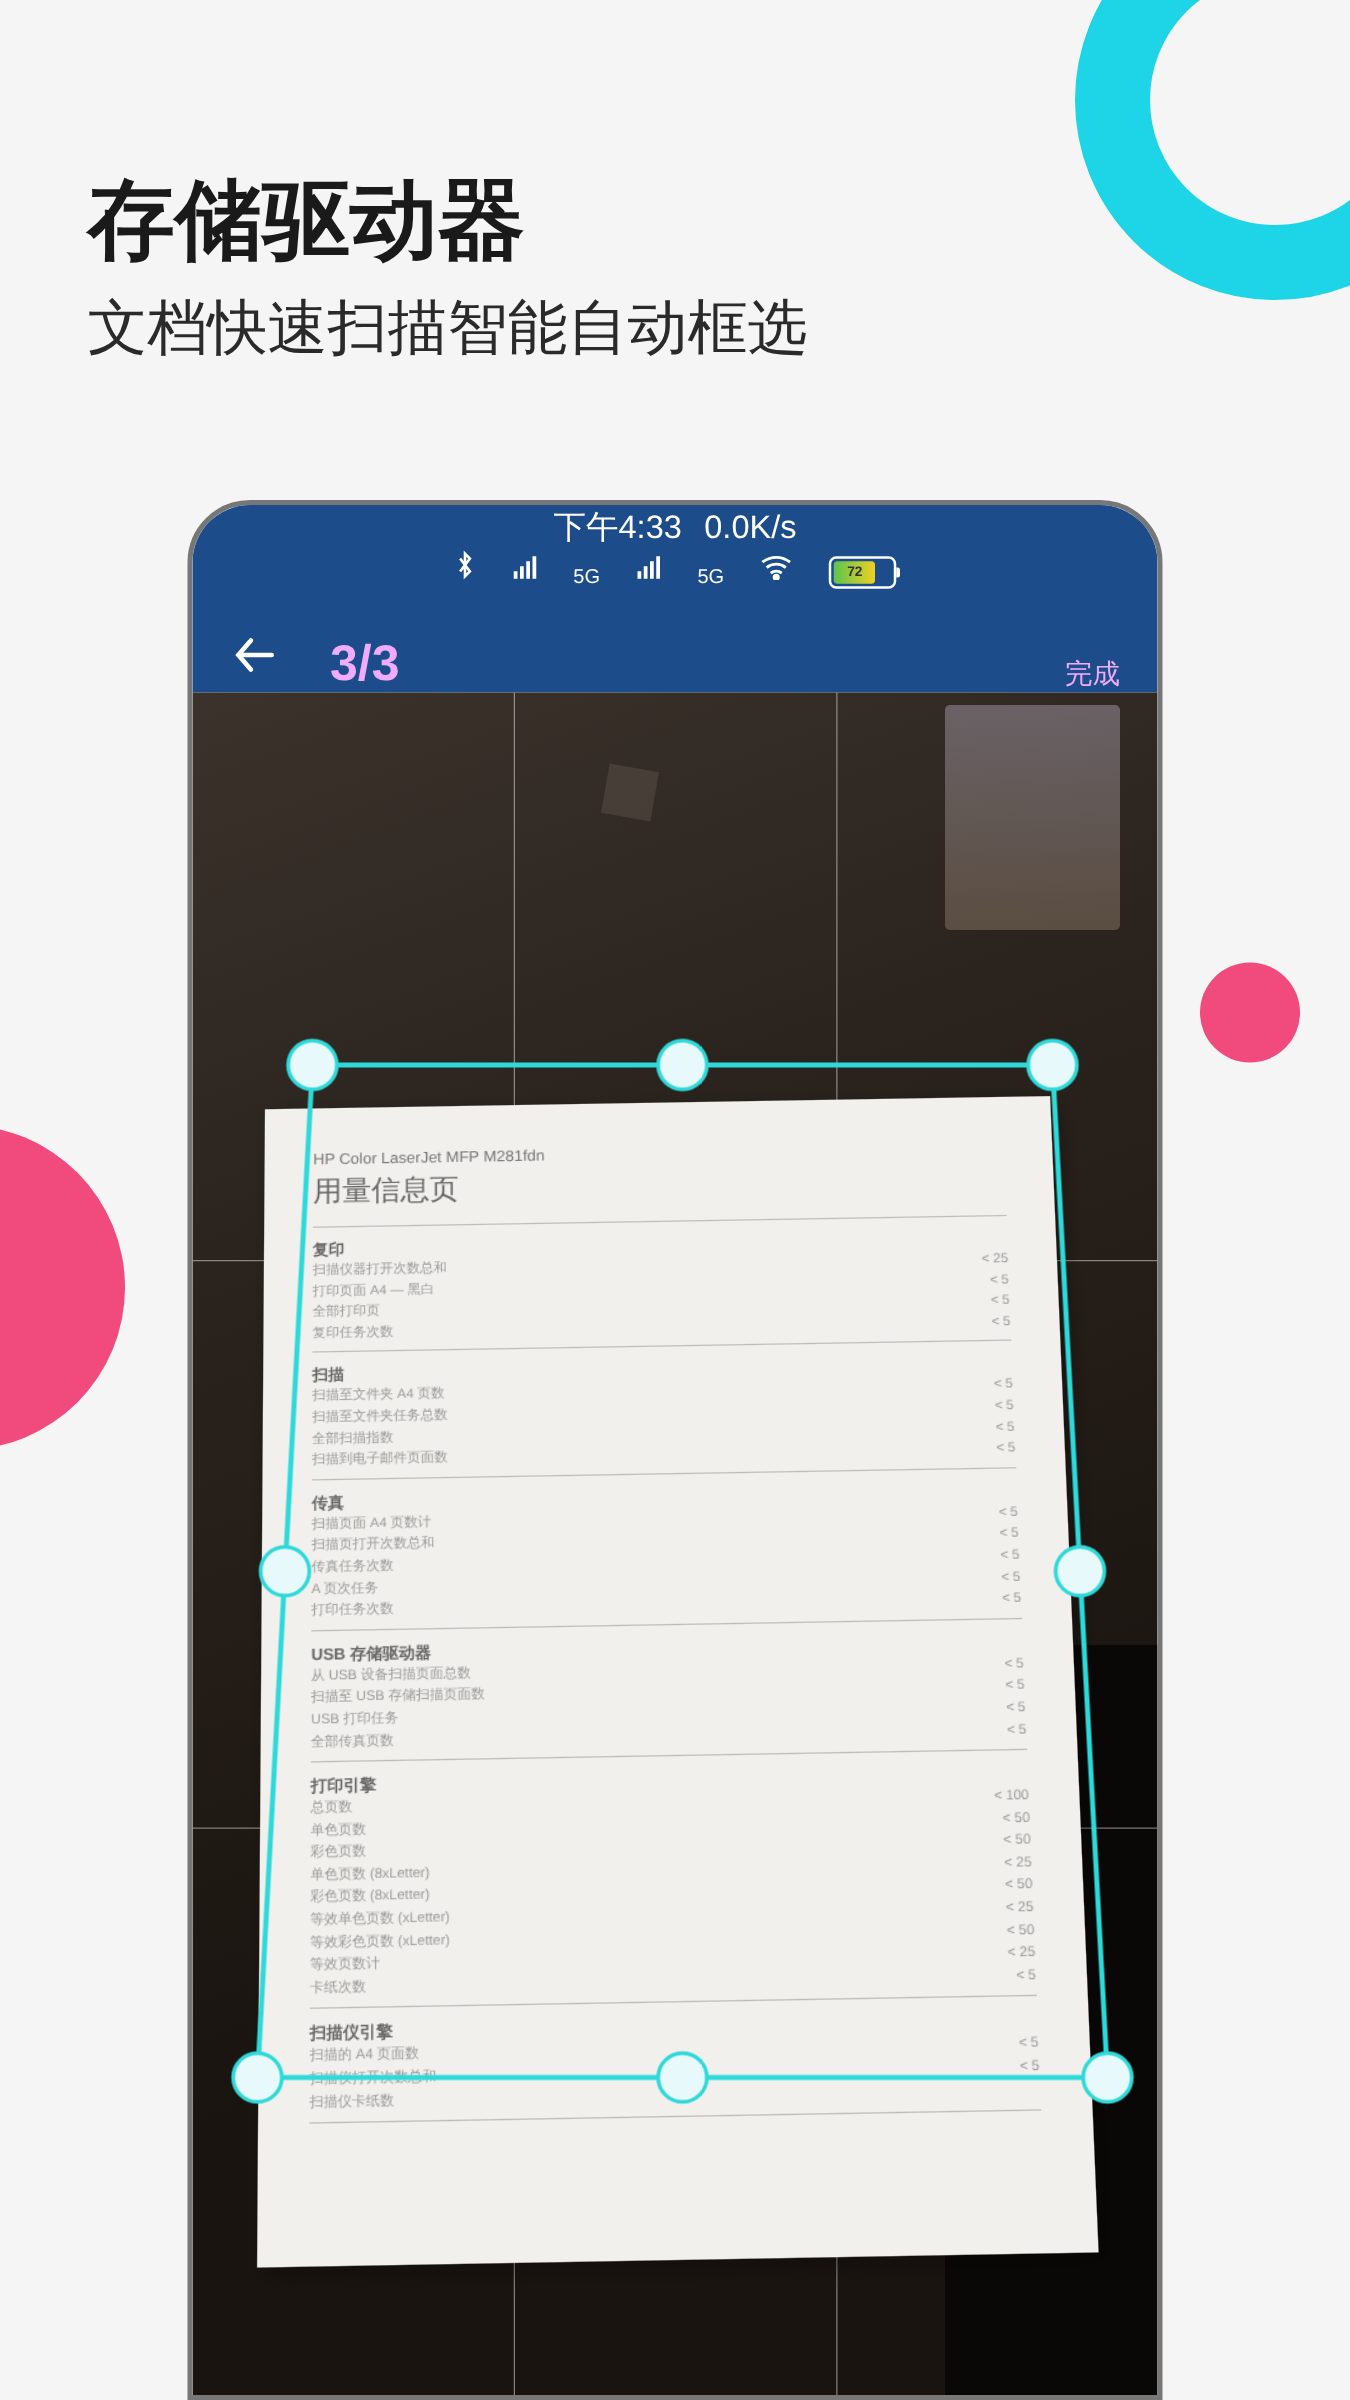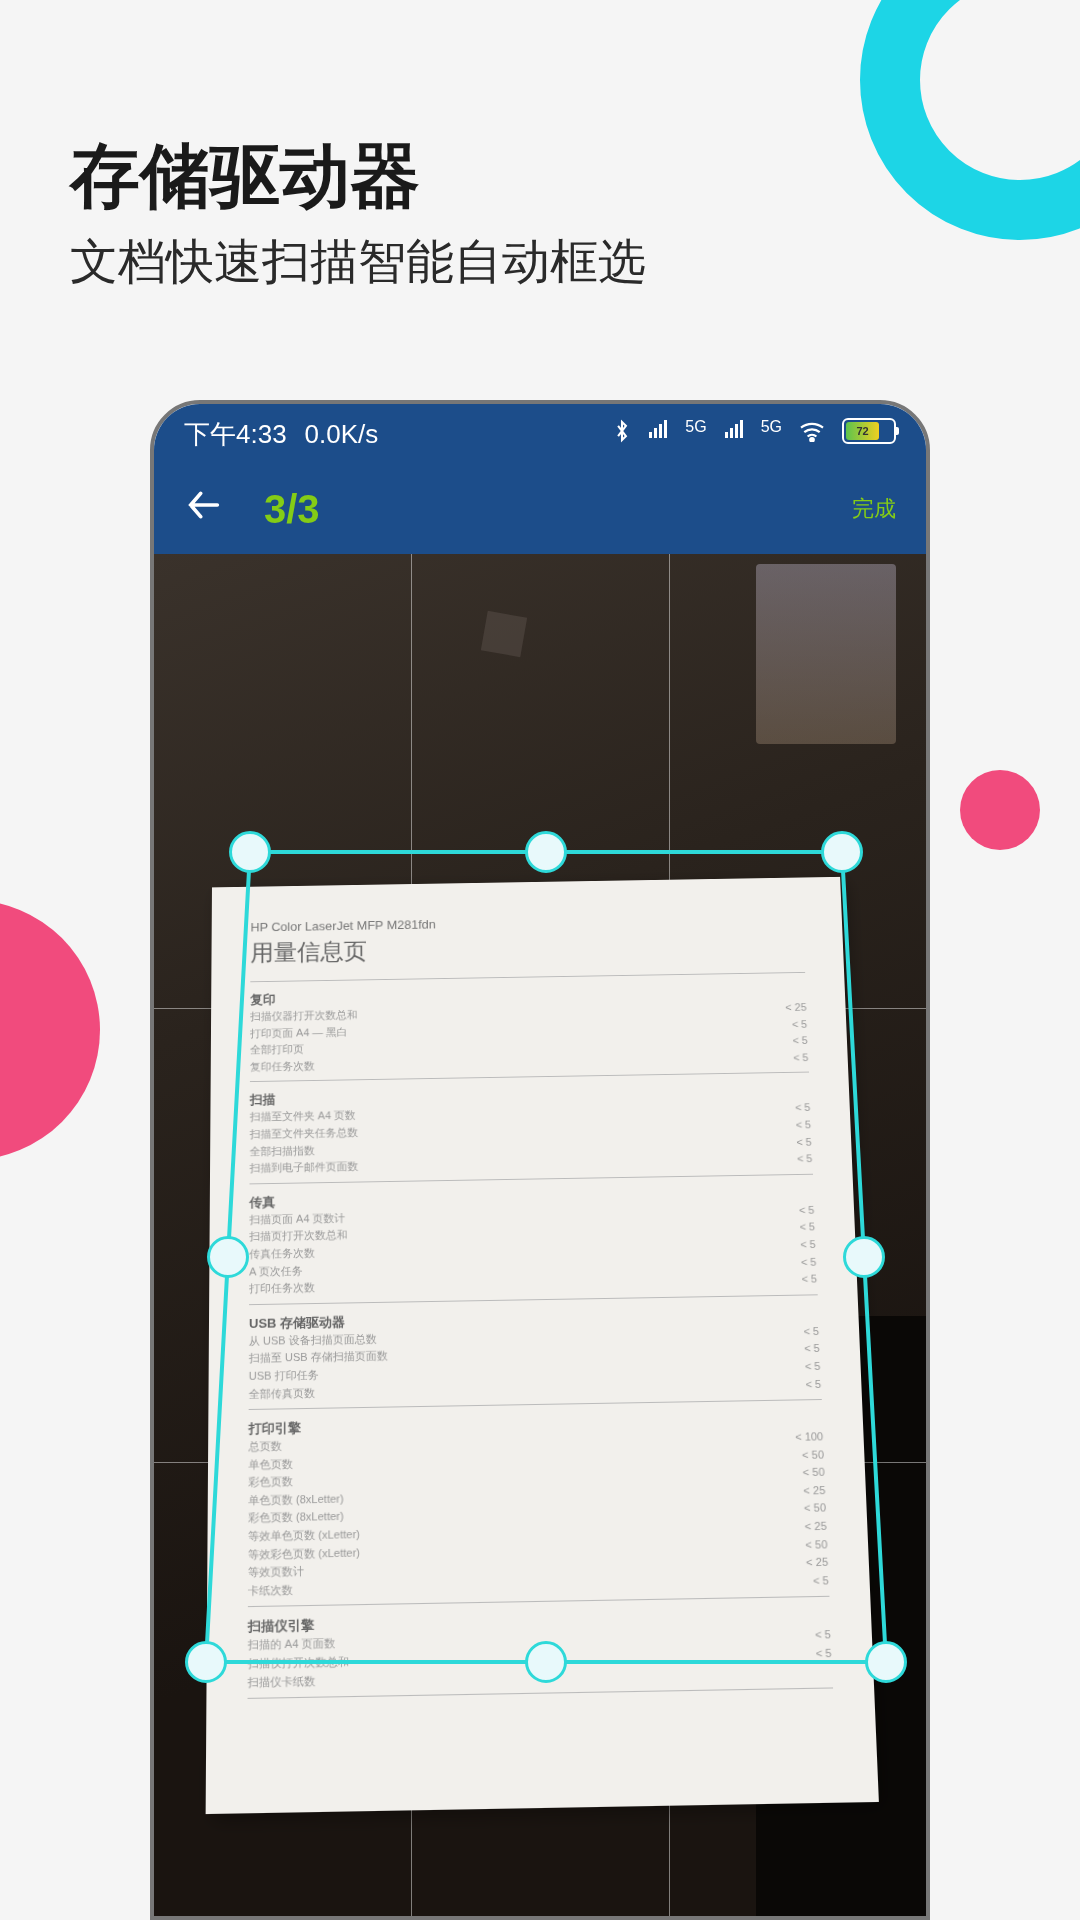--- a/index.html
+++ b/index.html
@@ -75,23 +75,24 @@
   
   .status-bar {
     height: 60px;
     background: #1c4d8a;
     display: flex;
     align-items: center;
     justify-content: space-between;
     padding: 0 30px;
     color: #fff;
     font-size: 26px;
+    flex-direction: column;
   }
   .status-left { display: flex; gap: 18px; align-items: center; }
-  .status-right { display: flex; gap: 16px; align-items: flex-start; }
+  .status-right { display: flex; gap: 28px; align-items: flex-end; }
 
   .battery {
     display: inline-flex;
     align-items: center;
     border: 2px solid #fff;
     border-radius: 6px;
     height: 26px;
     width: 54px;
     position: relative;
     padding: 2px;
@@ -117,23 +118,23 @@
     font-size: 11px;
     color: #333;
     font-weight: 600;
   }
 
   
   .app-bar {
     height: 90px;
     background: #1c4d8a;
     display: flex;
-    align-items: center;
+    align-items: flex-end;
     padding: 0 30px;
-    color: #84cc16;
+    color: #f0abfc;
   }
   .back-btn {
     font-size: 40px;
     margin-right: 40px;
     cursor: pointer;
   }
   .page-counter {
     font-size: 40px;
     font-weight: 600;
     flex: 1;

